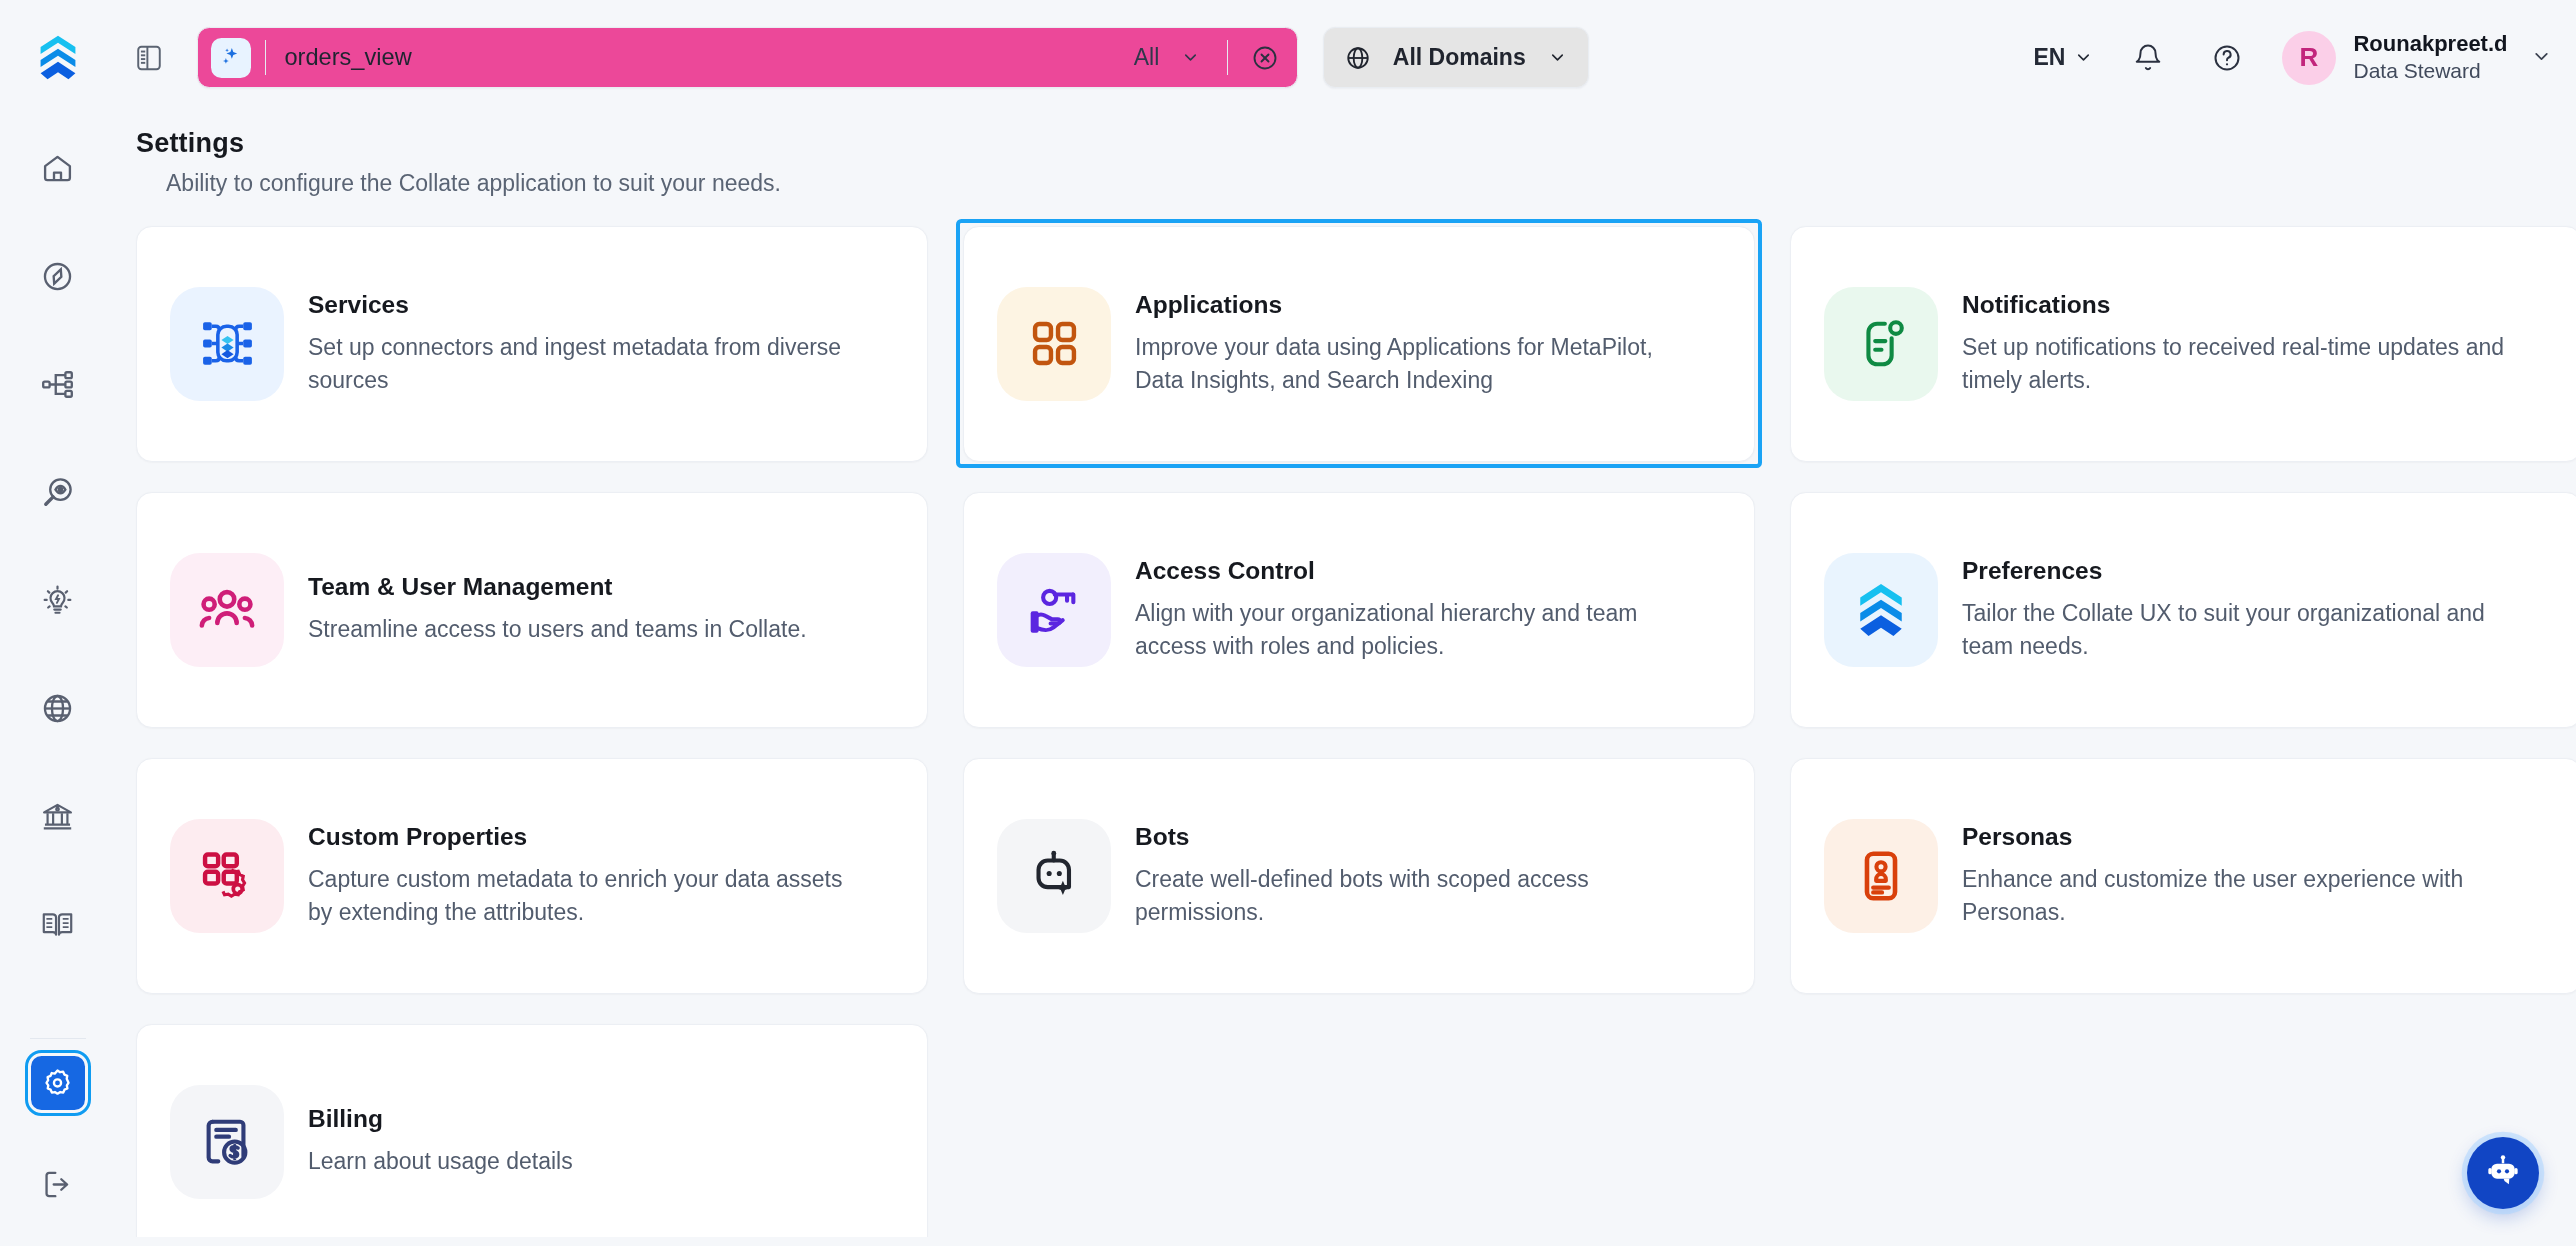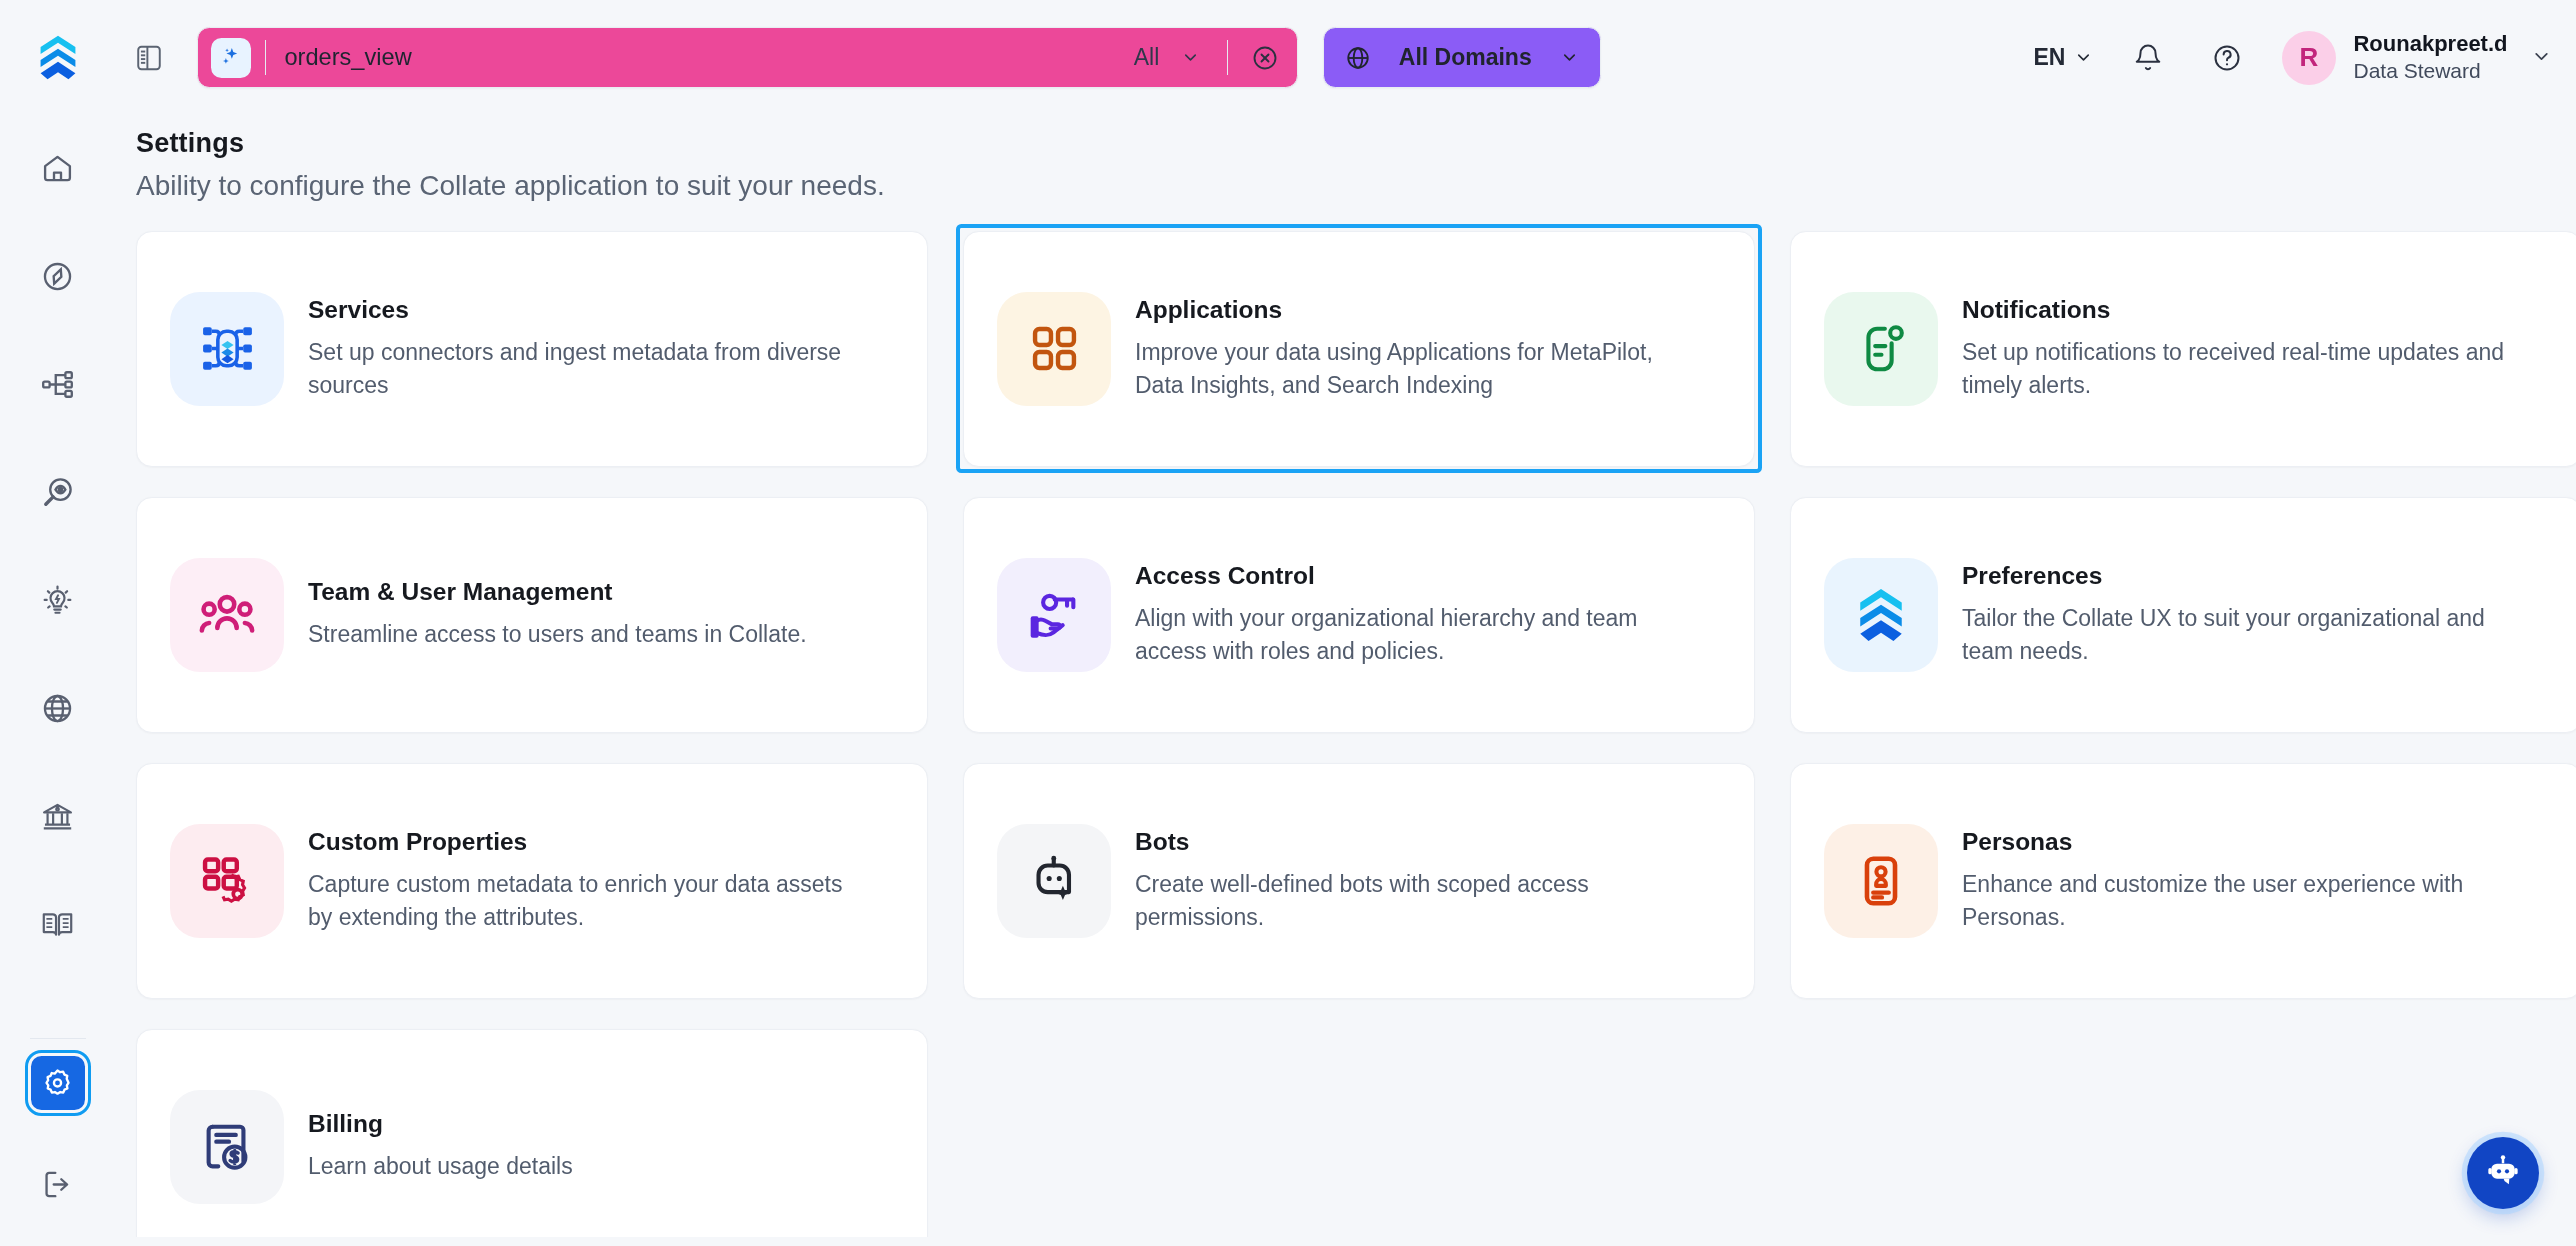--- a/index.html
+++ b/index.html
@@ -51,22 +51,22 @@
   .search-all {
     display: flex; align-items: center; gap: 22px; cursor: pointer;
     font-size: 23px; color: #30374b; padding: 0 8.8px;
   }
   .search-vsep { width: 0.9px; height: 35px; background: #e6eaf0; margin: 0 17.5px; }
   .clear-btn { width: 40px; height: 40px; display: flex; align-items: center; justify-content: center; cursor: pointer; }
 
   .domain-btn {
     margin-left: 24.5px;
     height: 61px; padding: 0 21px;
-    background: #8b5cf6; border: 0.9px solid #e9edf2; border-radius: 12.3px;
-    display: flex; align-items: center; gap: 28px; cursor: pointer;
+    background: #e5e5e5; border: 0.9px solid #e9edf2; border-radius: 12.3px;
+    display: flex; align-items: center; gap: 22px; cursor: pointer;
     box-shadow: 0 0.9px 1.8px rgba(16,24,40,.04);
   }
   .domain-btn .label { font-size: 23px; color: #20242e; font-weight: 600; }
 
   .topbar-right {
     position: absolute; right: 24.5px; top: 0; height: 115px;
     display: flex; align-items: center; gap: 0;
   }
   .lang-btn { display: flex; align-items: center; gap: 8.8px; cursor: pointer; padding: 8.8px 15.8px; font-size: 23px; color: #242a36; font-weight: 600; }
   .icon-btn { width: 61px; height: 61px; display: flex; align-items: center; justify-content: center; cursor: pointer; margin: 0 8.8px; }
@@ -104,21 +104,21 @@
   .rail-logout { width: 60px; height: 60px; margin-bottom: 33px; display: flex; align-items: center; justify-content: center; cursor: pointer; }
 
   
   .main {
     position: absolute; left: 115px; top: 105px;
     width: 2461px; height: 1132px;
     padding: 23px 0 0 21px;
     overflow: hidden;
   }
   .page-title { font-size: 27px; font-weight: 700; color: #16191f; letter-spacing: 0.2px; }
-  .page-sub { font-size: 28px; color: #5a6474; margin-top: 10.5px; }
+  .page-sub { font-size: 23px; color: #5a6474; margin-top: 10.5px; margin-left: 30px; }
 
   .grid {
     margin-top: 29px;
     display: grid;
     grid-template-columns: repeat(3, 792px);
     column-gap: 35px;
     row-gap: 30px;
     width: 2446px;
   }
   .card {

